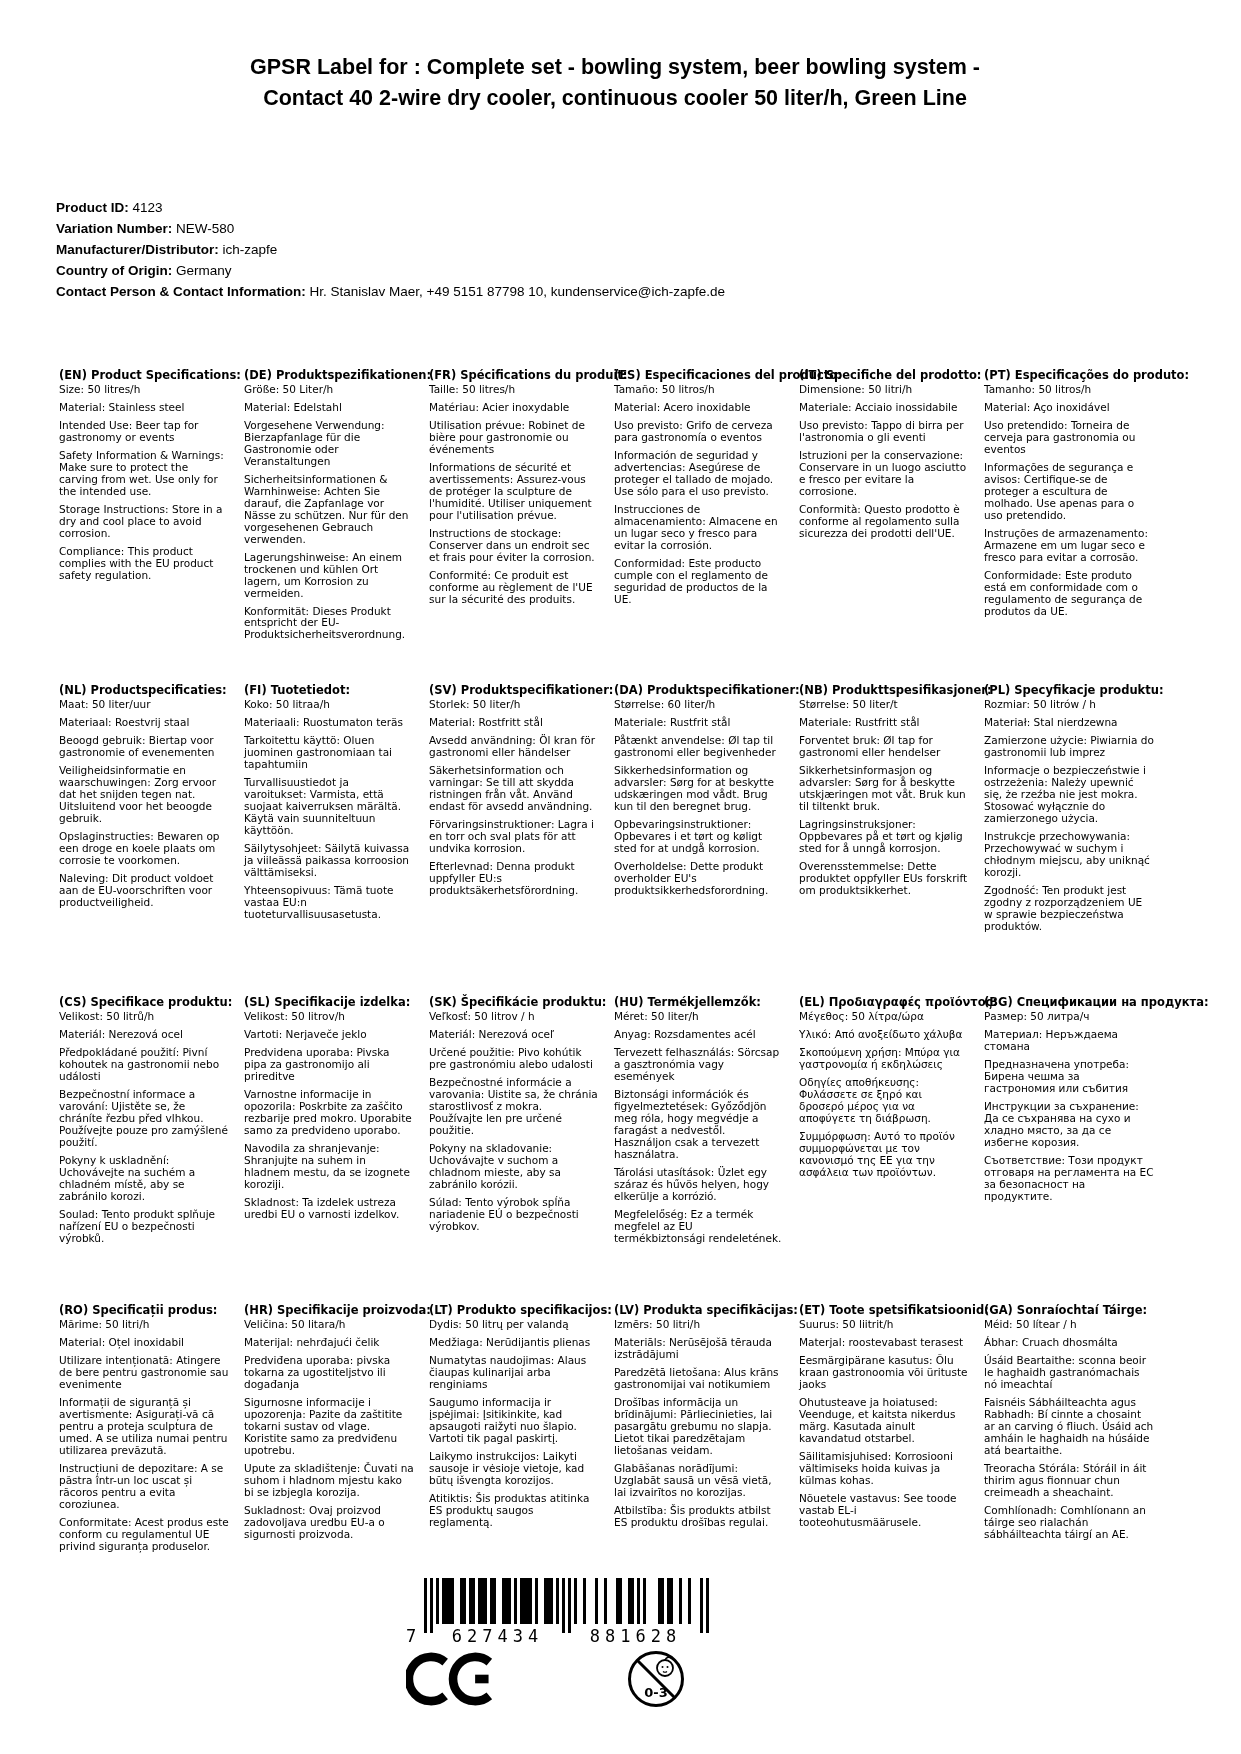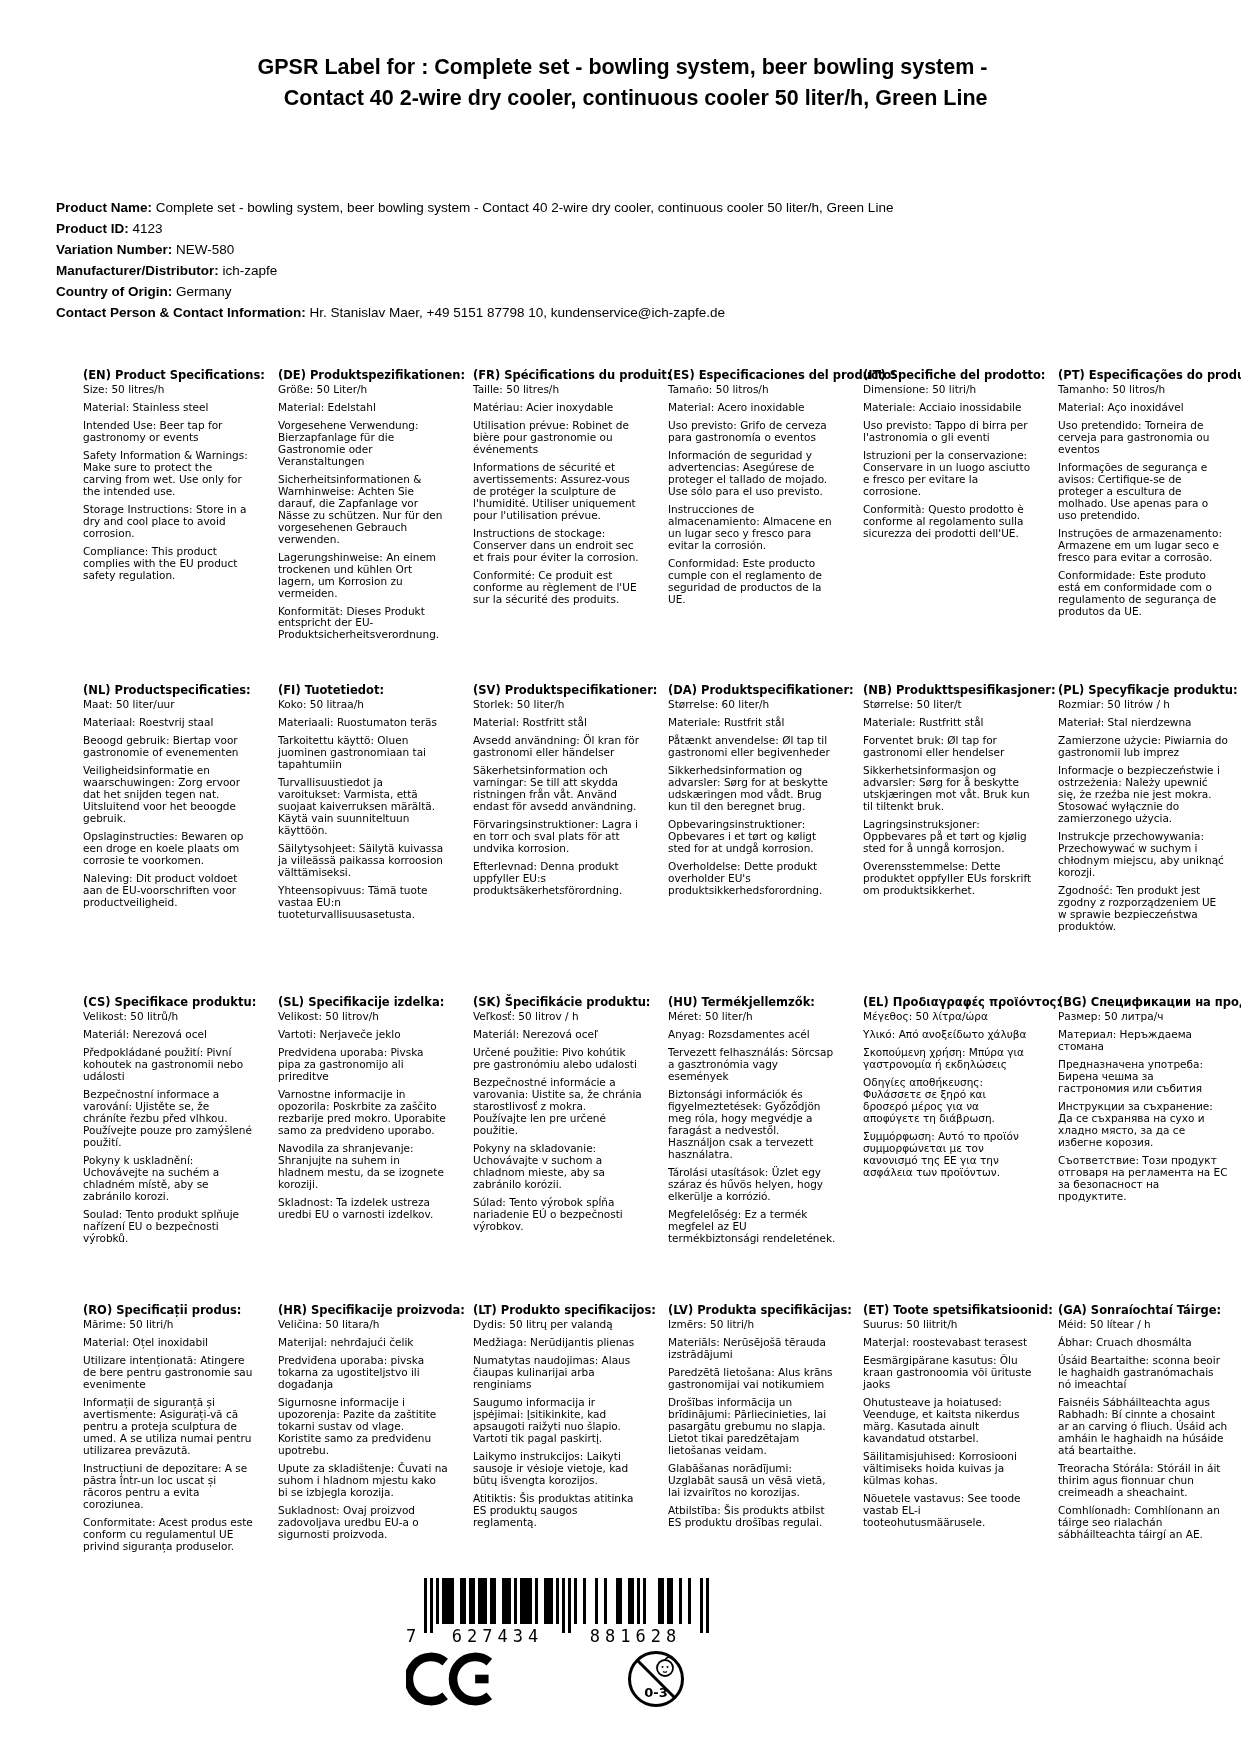--- a/index.html
+++ b/index.html
@@ -1,46 +1,42 @@
 <!DOCTYPE html>
 <html><head>
 <meta charset="utf-8">
 <style>
   html,body{margin:0;padding:0;background:#fff;}
   .page{position:relative;width:1241px;height:1754px;background:#fff;color:#000;overflow:hidden;
         font-family:"DejaVu Sans",sans-serif;}
-  .title{position:absolute;top:52px;left:0;right:11px;margin:0 auto;max-width:745px;text-align:right;
+  .title{position:absolute;top:52px;left:0;right:11px;margin:0 auto;max-width:745px;text-align:center;
          font-family:"Liberation Sans",sans-serif;font-weight:bold;font-size:21.5px;line-height:31px;}
   .product-info{position:absolute;top:197px;left:56px;right:4px;
          font-family:"Liberation Sans",sans-serif;font-size:13.5px;line-height:21px;white-space:nowrap;}
   .info-line .lbl{font-weight:bold;}
   .grid{position:absolute;top:368px;left:59px;width:1155px;display:grid;
-        grid-template-columns:repeat(6,170px);column-gap:25px;
-        grid-template-rows:315px 312px 308px auto;align-content:start;margin-left:24px;}
+        grid-template-columns:repeat(6,170px);column-gap:15px;
+        grid-template-rows:315px 312px 308px auto;align-content:start;}
   .block{overflow:visible;}
   .block h3{margin:0 0 2px 0;font-size:11.5px;font-weight:bold;white-space:nowrap;}
   .block p{margin:0 0 6px 0;font-size:10.5px;line-height:1.14;}
   .barcode{position:absolute;left:404px;top:1578px;}
   .bc-text{font-family:"DejaVu Sans Mono",monospace;font-size:17px;letter-spacing:5px;fill:#000;}
   .ce{position:absolute;left:406px;top:1650px;}
   .age{position:absolute;left:622px;top:1645px;}
   .age-label{font-family:"DejaVu Sans",sans-serif;font-size:13px;font-weight:bold;fill:#000;}
 </style>
 </head>
 <body>
 
 <div class="page">
 
   <h1 class="title">GPSR Label for : Complete set - bowling system, beer bowling system - Contact 40 2-wire dry cooler, continuous cooler 50 liter/h, Green Line</h1>
 
   <div class="product-info">
-    <div class="info-line">
-      <span class="lbl">Product Name:</span>
-      <span>Complete set - bowling system, beer bowling system - Contact 40 2-wire dry cooler, continuous cooler 50 liter/h, Green Line</span>
-    </div>
     <div class="info-line">
       <span class="lbl">Product ID:</span>
       <span>4123</span>
     </div>
     <div class="info-line">
       <span class="lbl">Variation Number:</span>
       <span>NEW-580</span>
     </div>
     <div class="info-line">
       <span class="lbl">Manufacturer/Distributor:</span>

